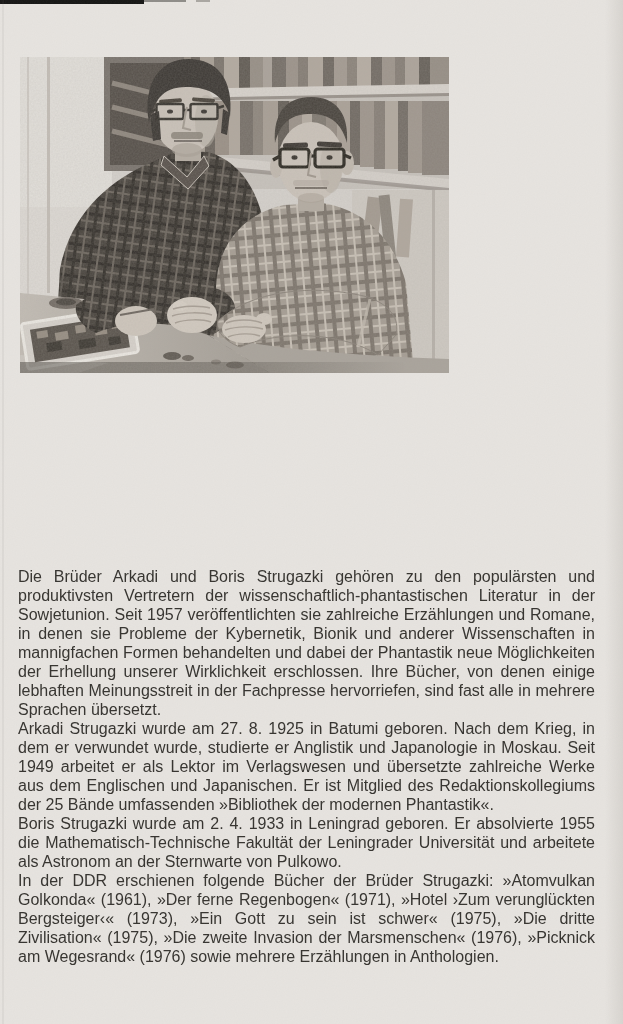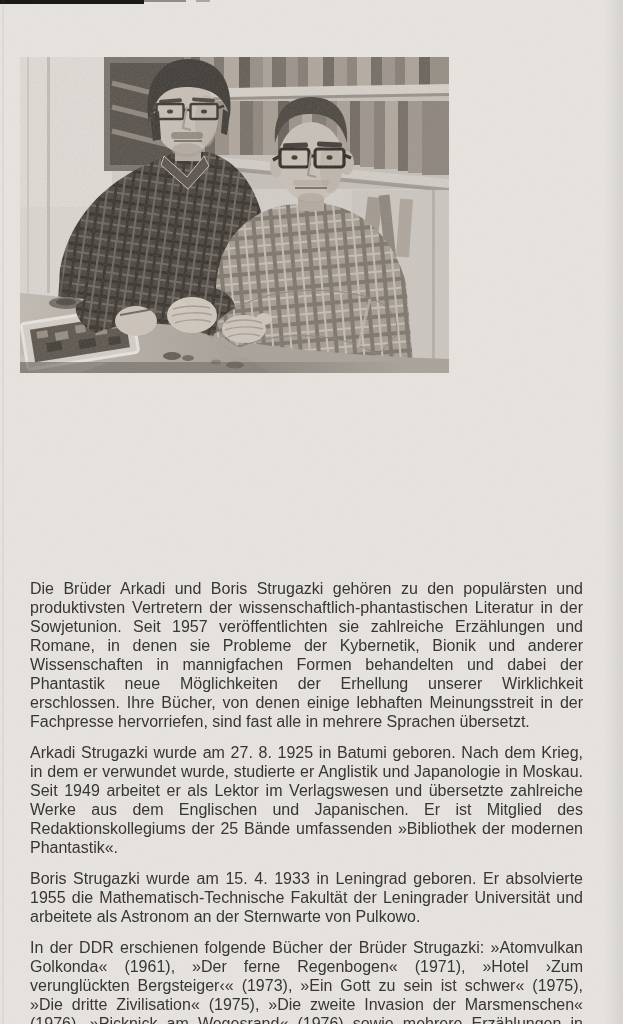--- a/index.html
+++ b/index.html
@@ -21,21 +21,21 @@
   .photo{
     position:absolute;left:20px;top:57px;width:429px;height:316px;margin:0;
     background:#d8d4cf;
   }
   .photo svg{display:block;width:100%;height:100%;}
   .article{
     position:absolute;left:18px;top:567px;width:577px;
     color:#34322e;font-size:16px;line-height:19px;
     text-align:justify;letter-spacing:0;
   }
-  .article p{margin:12px;padding:0;}
+  .article p{margin:0;padding:0;}
   .page-grain{position:absolute;left:0;top:0;width:623px;height:1024px;pointer-events:none;opacity:.5;}
 </style>
 </head>
 <body>
 
 <div class="page">
 
   <div class="scan-bar-black"></div>
   <div class="scan-bar-gray"></div>
   <div class="scan-bar-tick"></div>
@@ -254,21 +254,21 @@
       </g>
 
       <rect x="0" y="305" width="429" height="11" fill="url(#shadowFade)"></rect>
       <rect width="429" height="316" filter="url(#grainF)" opacity="0.45"></rect>
     </svg>
   </figure>
 
   <main class="article">
     <p>Die Brüder Arkadi und Boris Strugazki gehören zu den populärsten und produktivsten Vertretern der wissenschaftlich-phantastischen Literatur in der Sowjetunion. Seit 1957 veröffentlichten sie zahlreiche Erzählungen und Romane, in denen sie Probleme der Kybernetik, Bionik und anderer Wissenschaften in mannigfachen Formen behandelten und dabei der Phantastik neue Möglichkeiten der Erhellung unserer Wirklichkeit erschlossen. Ihre Bücher, von denen einige lebhaften Meinungsstreit in der Fachpresse hervorriefen, sind fast alle in mehrere Sprachen übersetzt.</p>
     <p>Arkadi Strugazki wurde am 27. 8. 1925 in Batumi geboren. Nach dem Krieg, in dem er verwundet wurde, studierte er Anglistik und Japanologie in Moskau. Seit 1949 arbeitet er als Lektor im Verlagswesen und übersetzte zahlreiche Werke aus dem Englischen und Japanischen. Er ist Mitglied des Redaktionskollegiums der 25 Bände umfassenden »Bibliothek der modernen Phantastik«.</p>
-    <p>Boris Strugazki wurde am 15. 4. 1933 in Leningrad geboren. Er absolvierte 1955 die Mathematisch-Technische Fakultät der Leningrader Universität und arbeitete als Astronom an der Sternwarte von Pulkowo.</p>
+    <p>Boris Strugazki wurde am 2. 4. 1933 in Leningrad geboren. Er absolvierte 1955 die Mathematisch-Technische Fakultät der Leningrader Universität und arbeitete als Astronom an der Sternwarte von Pulkowo.</p>
     <p>In der DDR erschienen folgende Bücher der Brüder Strugazki: »Atomvulkan Golkonda« (1961), »Der ferne Regenbogen« (1971), »Hotel ›Zum verunglückten Bergsteiger‹« (1973), »Ein Gott zu sein ist schwer« (1975), »Die dritte Zivilisation« (1975), »Die zweite Invasion der Marsmenschen« (1976), »Picknick am Wegesrand« (1976) sowie mehrere Erzählungen in Anthologien.</p>
   </main>
 
   <svg class="page-grain" aria-hidden="true">
     <filter id="paperGrainF" x="0" y="0" width="100%" height="100%">
       <feTurbulence type="fractalNoise" baseFrequency="0.9" numOctaves="2" stitchTiles="stitch"></feTurbulence>
       <feColorMatrix type="matrix" values="0 0 0 0 0.45  0 0 0 0 0.43  0 0 0 0 0.40  0 0 0 0.14 0"></feColorMatrix>
     </filter>
     <rect width="623" height="1024" filter="url(#paperGrainF)"></rect>
   </svg>

